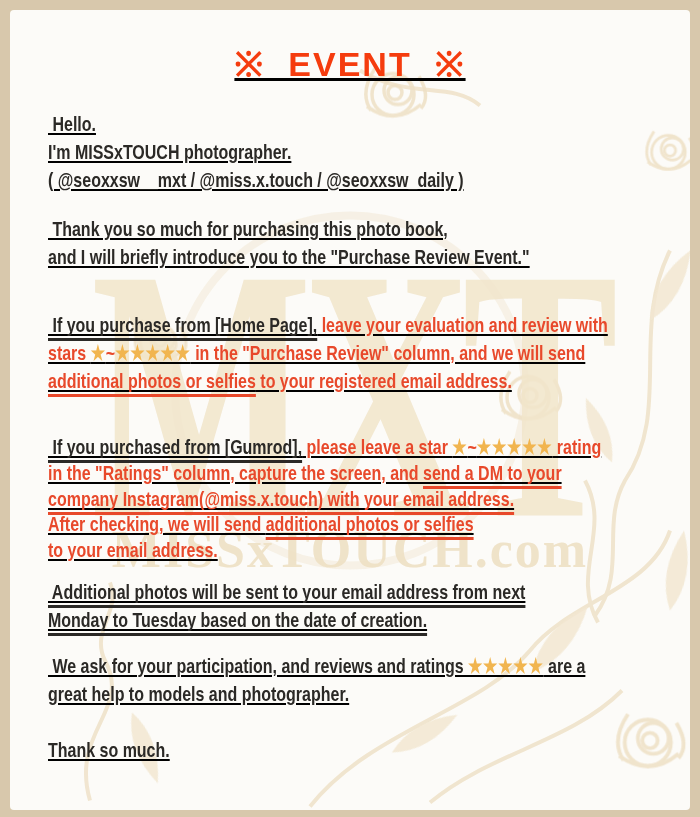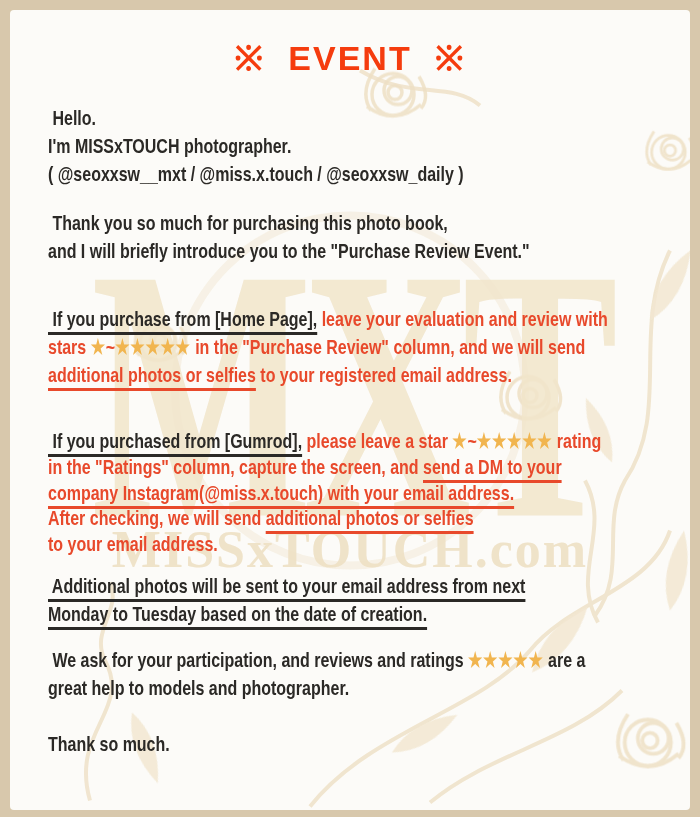--- a/index.html
+++ b/index.html
@@ -8,21 +8,21 @@
     font-family:"Liberation Sans", sans-serif;
     background:var(--frame,#d8c8ac);
   }
   .frame{position:relative;width:700px;height:817px;box-sizing:border-box;padding:10px 10px 7px 10px;}
   .card{
     position:relative;width:100%;height:100%;
     background:#fcfbf8;border-radius:4px;overflow:hidden;
   }
   .watermark{position:absolute;left:0;top:0;width:100%;height:100%;z-index:1;pointer-events:none;}
   .wm-serif{font-family:"Liberation Serif", serif;font-weight:bold;}
-  .content{position:relative;z-index:2;padding-top:24px;}
+  .content{position:relative;z-index:2;padding-top:30px;text-decoration:underline;}
   .title{
     text-align:center;color:var(--title,#f53c0e);
     font-size:34px;font-weight:800;letter-spacing:2px;word-spacing:12px;
     white-space:pre;
   }
   .paras{
     margin:24px 0 0 38px;width:900px;
     transform:scaleX(0.78);transform-origin:top left;
     font-size:20.5px;font-weight:700;line-height:27.8px;
     color:var(--dark,#2b2926);

